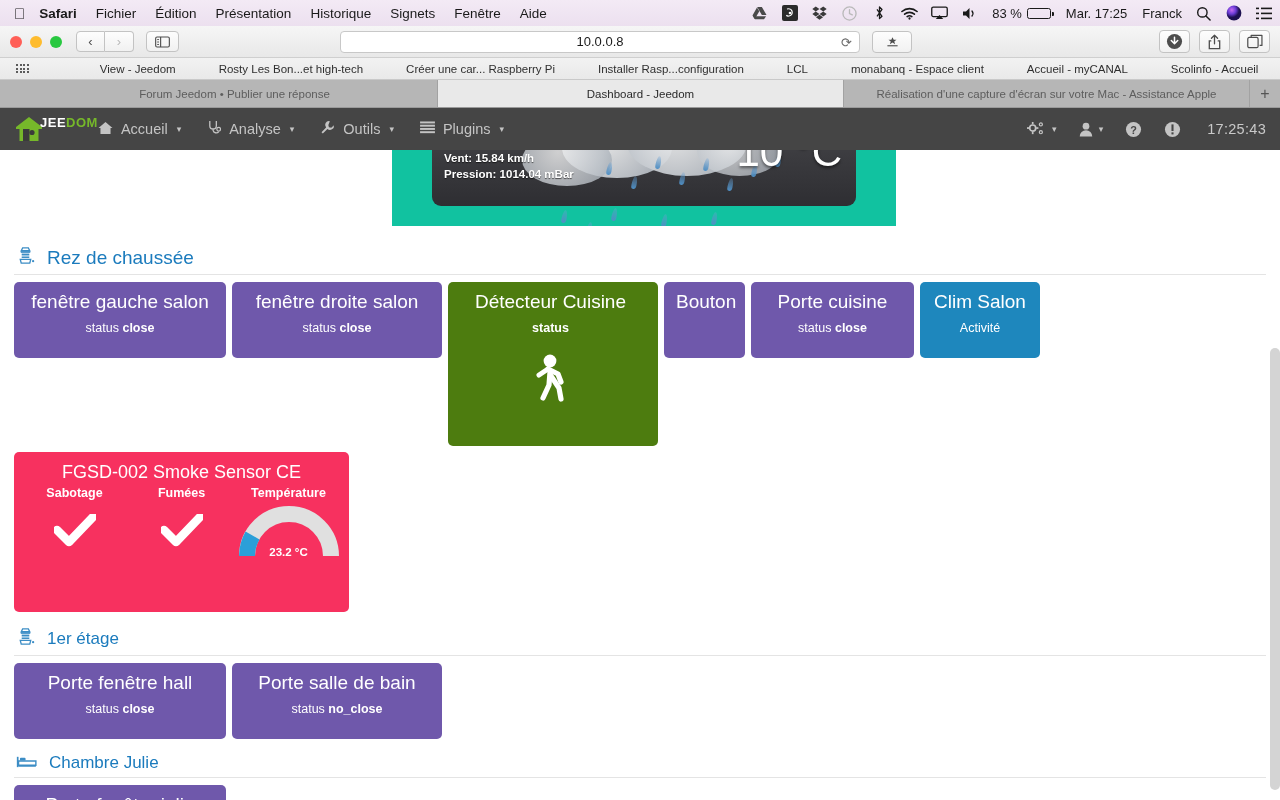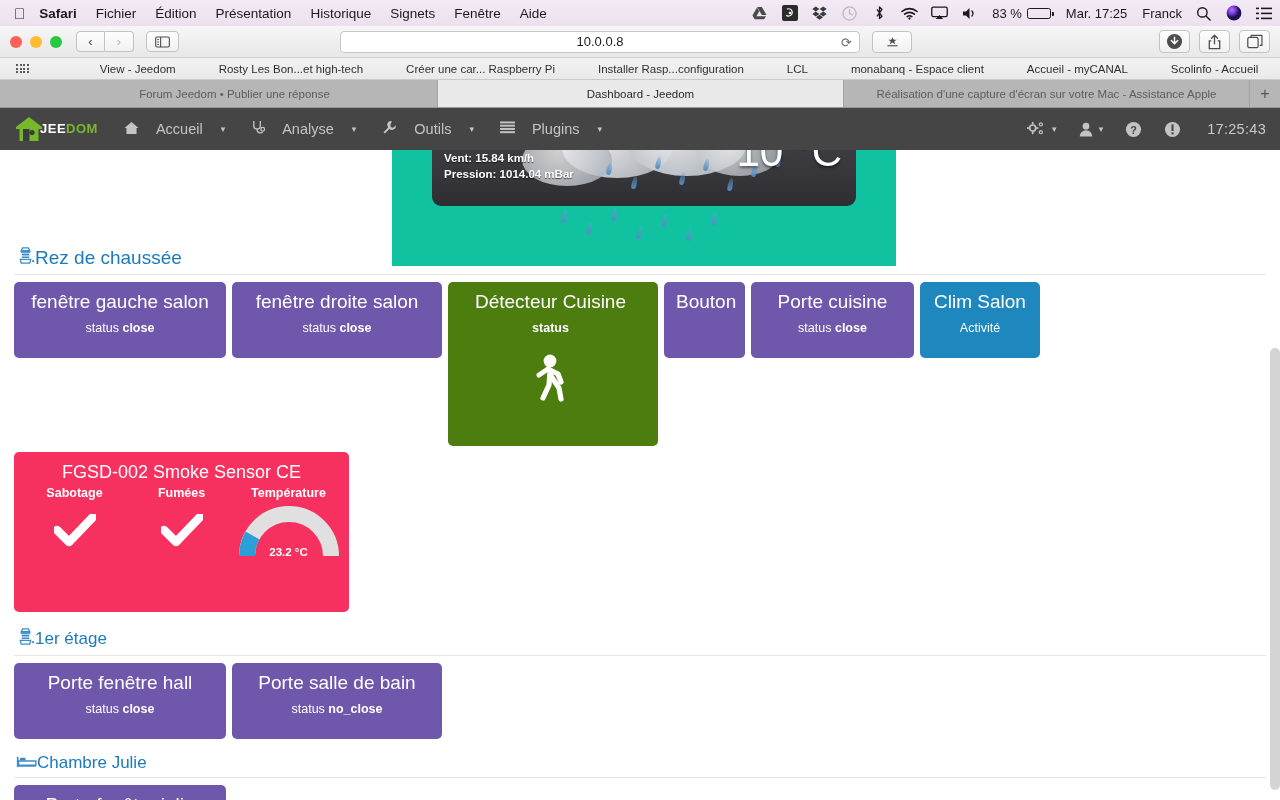--- a/index.html
+++ b/index.html
@@ -158,45 +158,45 @@
     position: relative;
     overflow: hidden;
   }
   .jee-nav {
     height: 42px;
     background: #454545;
     display: flex; align-items: center;
     padding: 0 14px;
     color: #b9b9b9;
   }
-  .logo { display: flex; align-items: center; margin-right: 26px; }
+  .logo { display: flex; align-items: flex-start; }
   .logo-word { font-size: 13px; font-weight: bold; letter-spacing: .5px; margin-left: -4px; margin-bottom: 2px;}
   .logo-j { color: #fff; }
   .logo-ee { color: #fff; }
   .logo-dom { color: #76b82a; }
   .nav-item {
-    display: flex; align-items: center; gap: 17px;
+    display: flex; align-items: center; gap: 8px;
     margin-right: 26px;
     font-size: 14.5px;
     color: #c4c4c4;
   }
   .nav-caret { font-size: 9px; margin-left: 1px; }
   .nav-spacer { flex: 1; }
   .nav-right {
     display: flex; align-items: center; gap: 22px;
     color: #c4c4c4;
   }
   .nav-right .ni { display: flex; align-items: center; gap: 5px; font-size: 15px; }
   .nav-clock { font-size: 14.5px; color: #c9c9c9; letter-spacing: .3px; margin-left: 4px; }
 
   .dash { position: relative; height: 100%; background: #fff; }
 
   
   .weather {
-    position: absolute; left: 392px; top: 0; width: 504px; height: 116px;
+    position: absolute; left: 392px; top: 0; width: 504px; height: 76px;
     background: #11c2a0;
     overflow: hidden;
   }
   .weather-inner {
     position: absolute; left: 40px; top: -44px; width: 424px; height: 100px;
     background: linear-gradient(180deg, #4a4a4e 0%, #3a3a3e 55%, #2e2e32 100%);
     border-radius: 9px;
     overflow: hidden;
   }
   .cloud {
@@ -221,21 +221,21 @@
     position: absolute; width: 5px; height: 13px;
     background: linear-gradient(180deg, rgba(120,170,220,.25), #4f8fc4);
     border-radius: 60% 60% 50% 50% / 80% 80% 30% 30%;
     transform: rotate(12deg);
     z-index: 3;
   }
 
   
   .section { padding: 0 14px; }
   .room-head {
-    display: flex; align-items: center; gap: 0;
+    display: flex; align-items: center; gap: 12px;
     padding: 6px 0 4px 2px;
   }
   .room-title { font-size: 19px; color: #1b7bbd; font-weight: normal; }
   .room-title.sm { font-size: 17px; }
   .room-rule { border-bottom: 1px solid #e4e4e4; margin-bottom: 7px; }
 
   .tiles { display: flex; align-items: flex-start; flex-wrap: wrap; gap: 6px; }
   .tile {
     border-radius: 5px;
     color: #fff;

